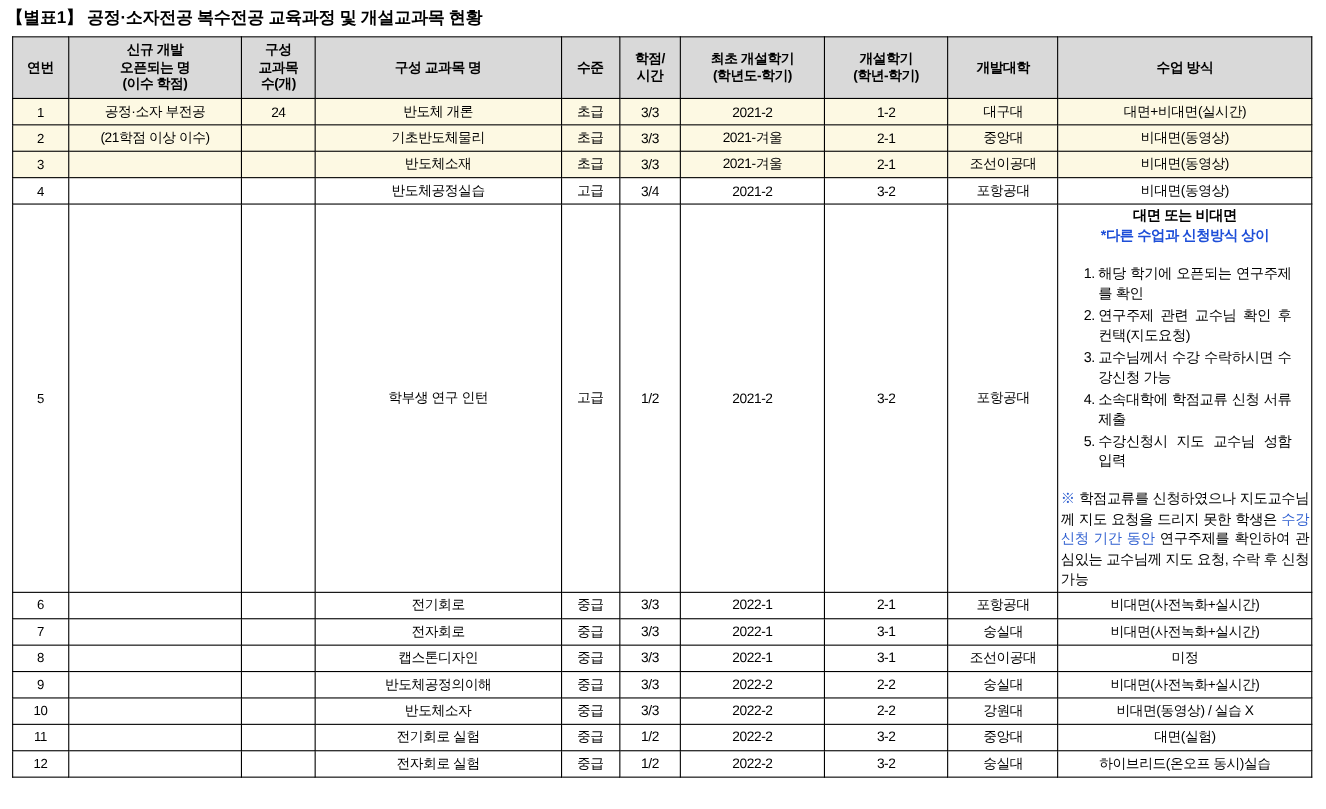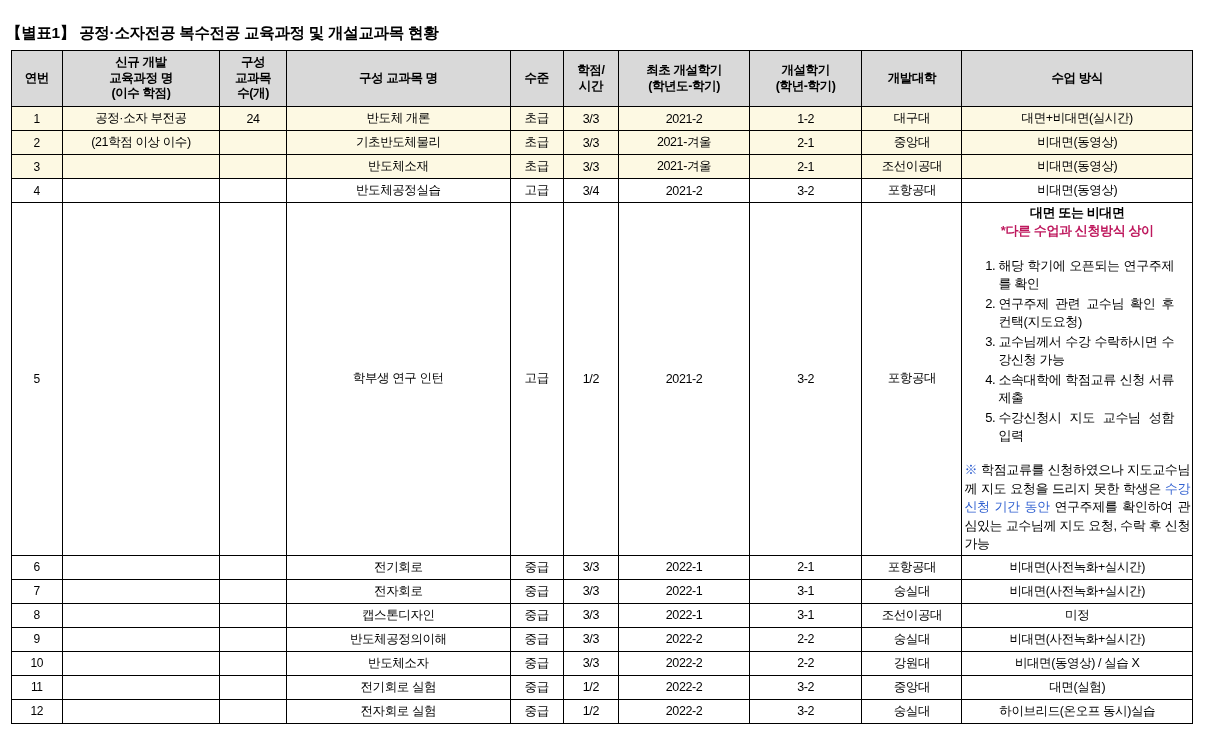--- a/index.html
+++ b/index.html
@@ -10,21 +10,21 @@
   body {
     width: 1205px;
     height: 735px;
     font-family: "Liberation Sans", sans-serif;
     color: #000000;
     overflow: hidden;
   }
   .page-title {
     font-size: 15.5px;
     font-weight: bold;
-    padding: 23px 0 6px 6px;
+    padding: 6px 0 6px 6px;
     letter-spacing: -0.3px;
     white-space: nowrap;
   }
   table.course-table {
     border-collapse: collapse;
     table-layout: fixed;
     width: 1182px;
     margin-left: 11px;
     font-size: 12.5px;
   }
@@ -52,21 +52,21 @@
     padding: 4px 5px 4px 5px;
     font-size: 13px;
     line-height: 1.42;
     letter-spacing: -0.5px;
   }
   .td-center-head {
     text-align: center;
     font-weight: bold;
     display: block;
   }
-  .red { color: #be185d; font-weight: bold; }
+  .red { color: #1d4ed8; font-weight: bold; }
   .blue { color: #2f5fd0; }
   ol.steps {
     margin: 16px; padding: 0 0 0 18px;
     list-style: decimal;
   }
   ol.steps li {
     margin: 0 0 1px 0;
     text-align: justify;
     text-justify: inter-character;
   }
@@ -96,21 +96,21 @@
     <col style="width:95px">
     <col style="width:219px">
   </colgroup>
   <thead>
     <tr>
       <th>
         <div>연번</div>
       </th>
       <th>
         <div>신규 개발</div>
-        <div>교육과정 명</div>
+        <div>오픈되는 명</div>
         <div>(이수 학점)</div>
       </th>
       <th>
         <div>구성</div>
         <div>교과목</div>
         <div>수(개)</div>
       </th>
       <th>
         <div>구성 교과목 명</div>
       </th>

